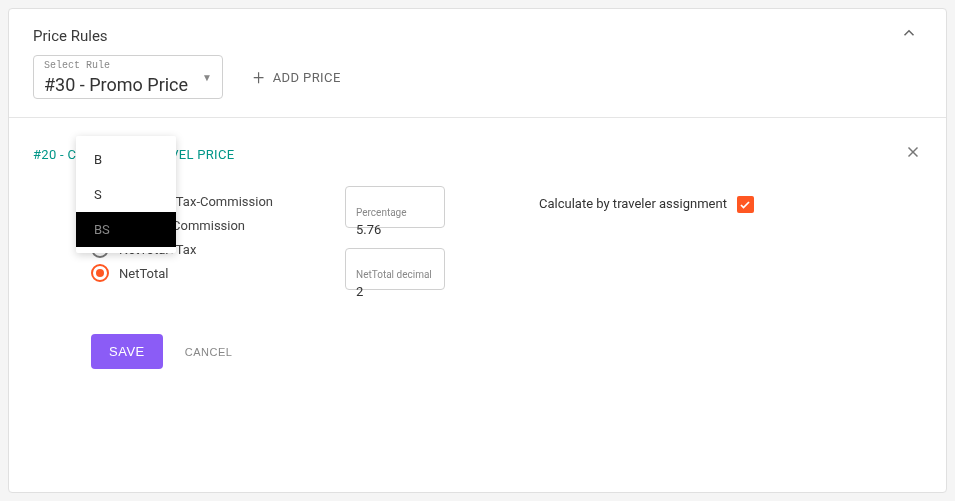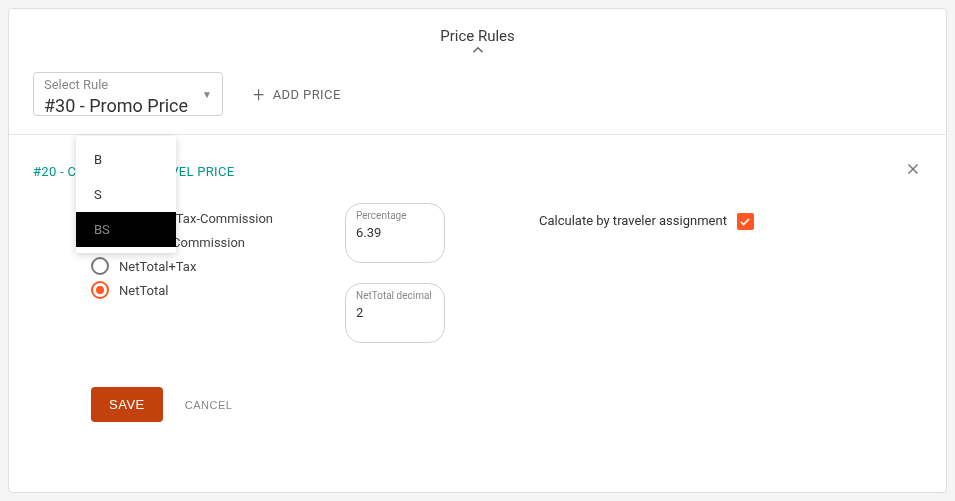--- a/index.html
+++ b/index.html
@@ -14,23 +14,22 @@
       background: #fff;
       border: 1px solid #e0e0e0;
       border-radius: 4px;
       width: 939px;
       height: 485px;
       position: relative;
     }
     .card-header {
       padding: 18px 24px 10px 24px;
       display: flex;
-      align-items: center;
+      align-items: flex-end;
       justify-content: space-between;
-      flex-direction: column;
     }
     .title {
       font-size: 15px;
       color: #3a3a3a;
       font-weight: 400;
     }
     .collapse-btn {
       color: #666;
       cursor: pointer;
       padding: 0 4px;
@@ -44,23 +43,24 @@
     }
     .select-wrapper {
       position: relative;
       border: 1px solid #d0d0d0;
       border-radius: 4px;
       width: 190px;
       height: 44px;
       padding: 4px 10px;
     }
     .select-label {
-      font-size: 13px;
+      font-size: 10px;
       color: #888;
       line-height: 1.2;
+      font-family: Liberation Mono, monospace;
     }
     .select-value {
       font-size: 18px;
       color: #333;
       margin-top: 2px;
     }
     .select-caret {
       position: absolute;
       right: 10px;
       top: 50%;
@@ -169,24 +169,24 @@
     }
     .inputs-col {
       display: flex;
       flex-direction: column;
       gap: 20px;
       min-width: 130px;
     }
     .text-field {
       position: relative;
       border: 1px solid #d0d0d0;
-      border-radius: 16px;
+      border-radius: 4px;
       width: 100px;
-      height: 60px;
-      padding: 6px 10px;
+      height: 42px;
+      padding: 20px 10px;
     }
     .text-field-label {
       font-size: 10px;
       color: #888;
       line-height: 1.2;
     }
     .text-field-value {
       font-size: 13px;
       color: #333;
       margin-top: 3px;
@@ -210,21 +210,21 @@
       justify-content: center;
       flex-shrink: 0;
     }
     .actions {
       padding: 44px 0 0 82px;
       display: flex;
       align-items: center;
       gap: 22px;
     }
     .btn-save {
-      background: #c2410c;
+      background: #8b5cf6;
       color: #fff;
       border: none;
       border-radius: 4px;
       padding: 10px 18px;
       font-size: 13px;
       letter-spacing: 0.5px;
       cursor: pointer;
     }
     .btn-cancel {
       background: none;
@@ -300,21 +300,21 @@
         <span class="radio-circle">
             <span class="radio-dot"></span>
           </span>
         <span>NetTotal</span>
       </div>
     </div>
 
     <div class="inputs-col">
       <div class="text-field">
         <div class="text-field-label">Percentage</div>
-        <div class="text-field-value">6.39</div>
+        <div class="text-field-value">5.76</div>
       </div>
       <div class="text-field">
         <div class="text-field-label">NetTotal decimal</div>
         <div class="text-field-value">2</div>
       </div>
     </div>
 
     <div class="checkbox-col">
       <span>Calculate by traveler assignment</span>
       <span class="checkbox">

